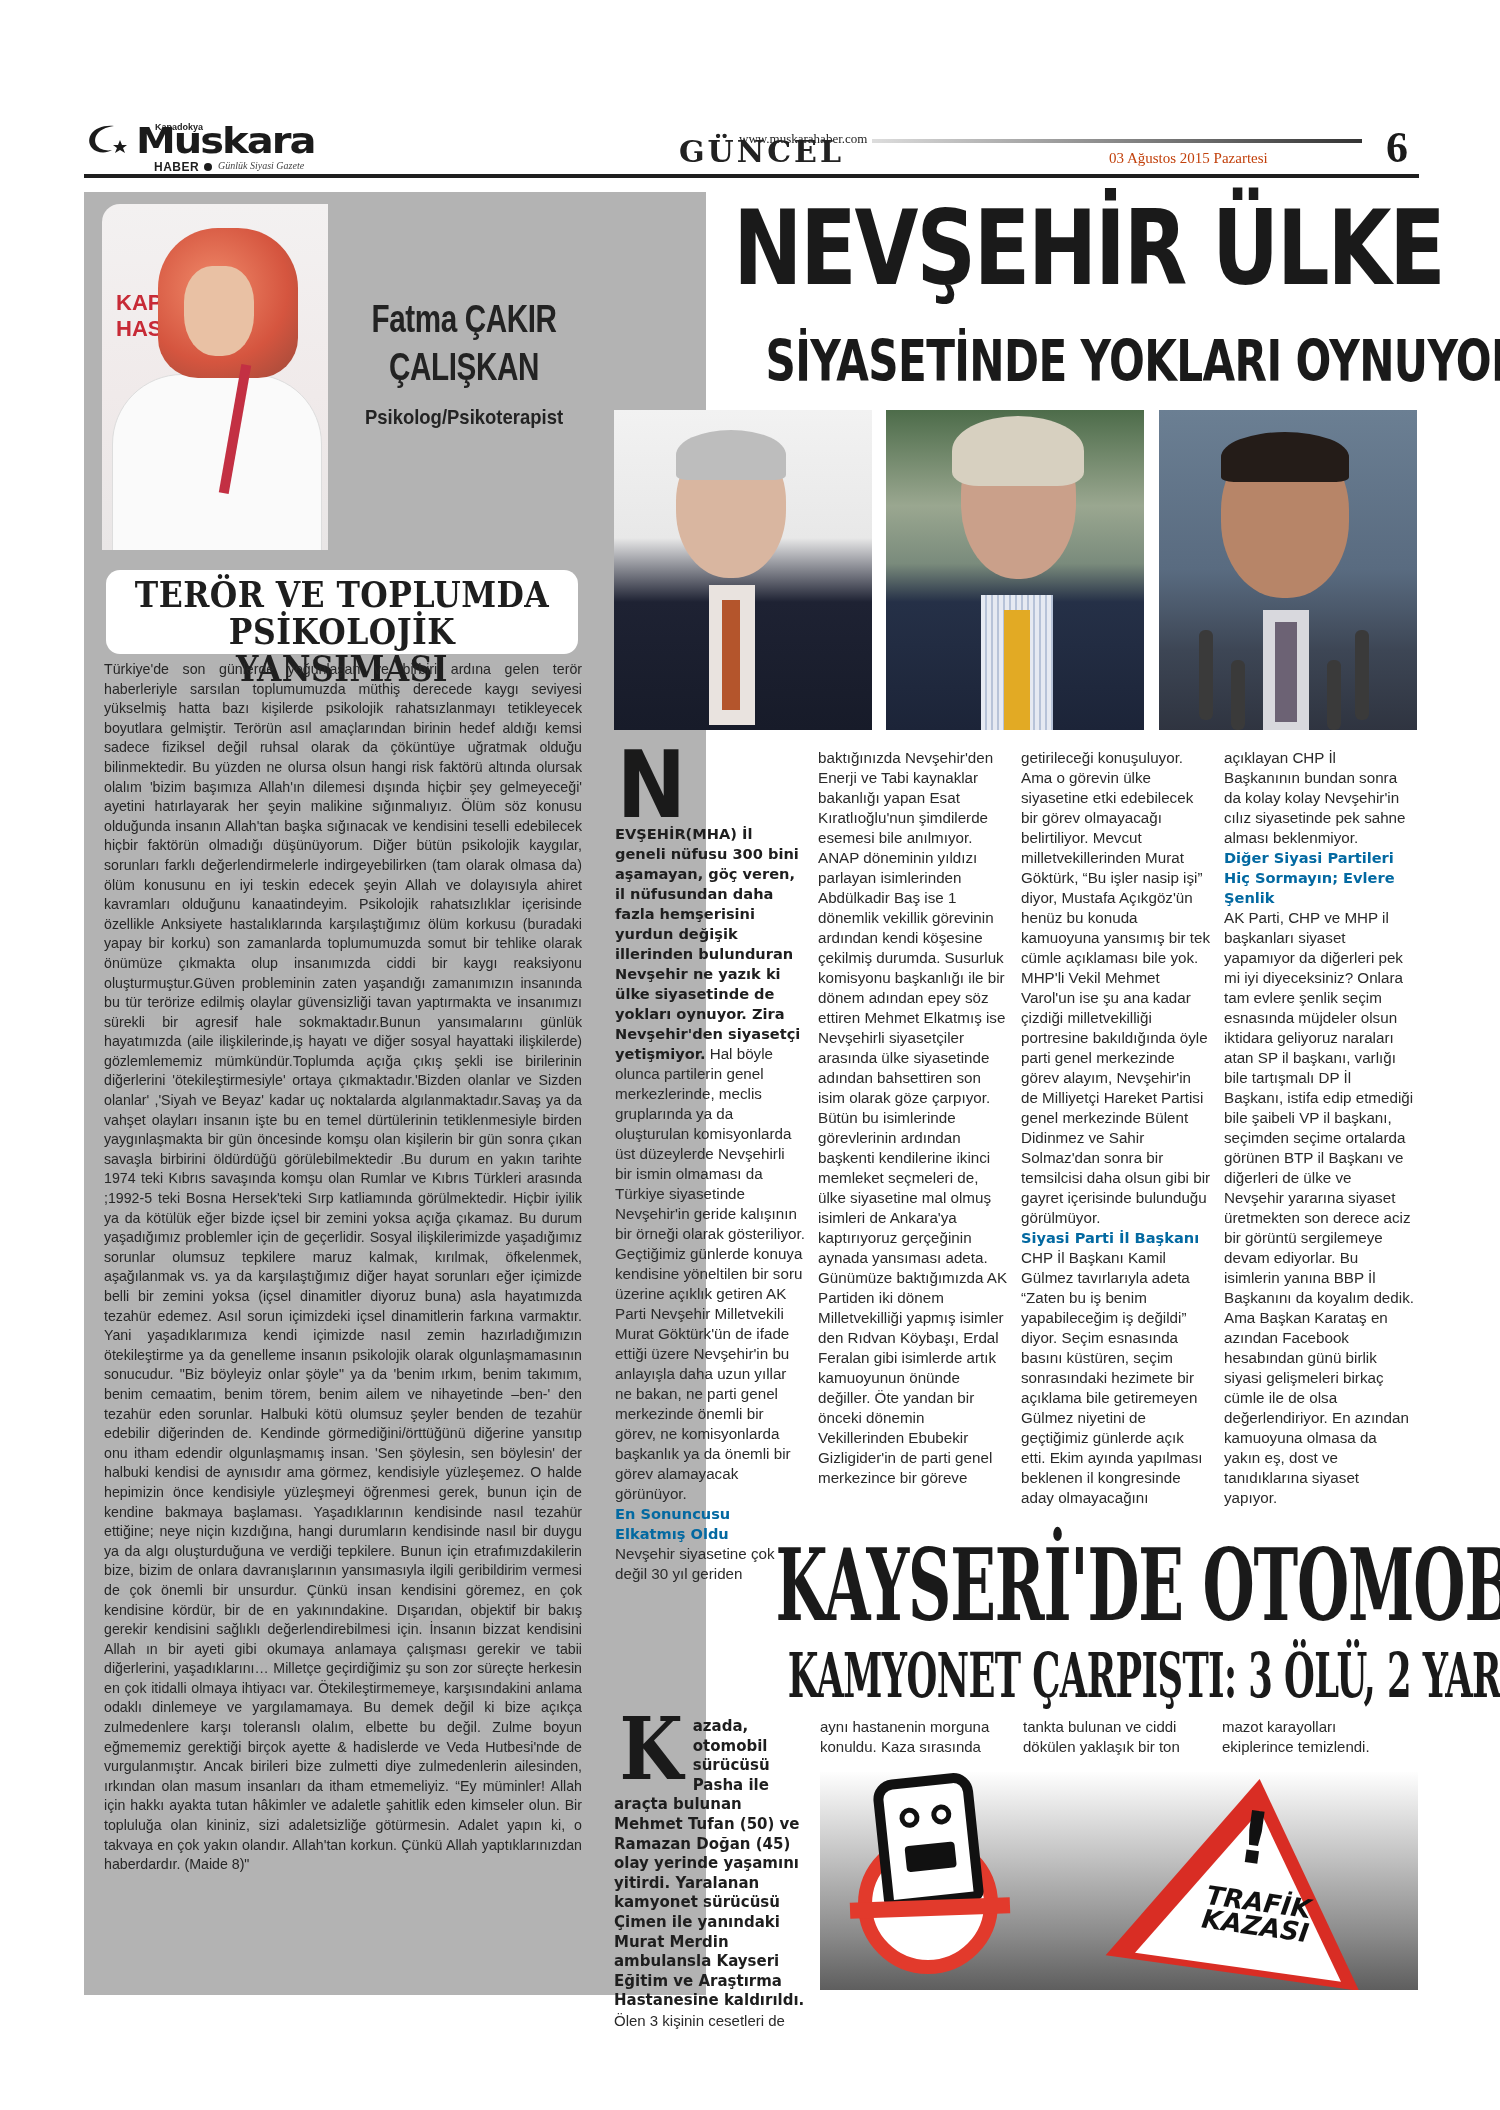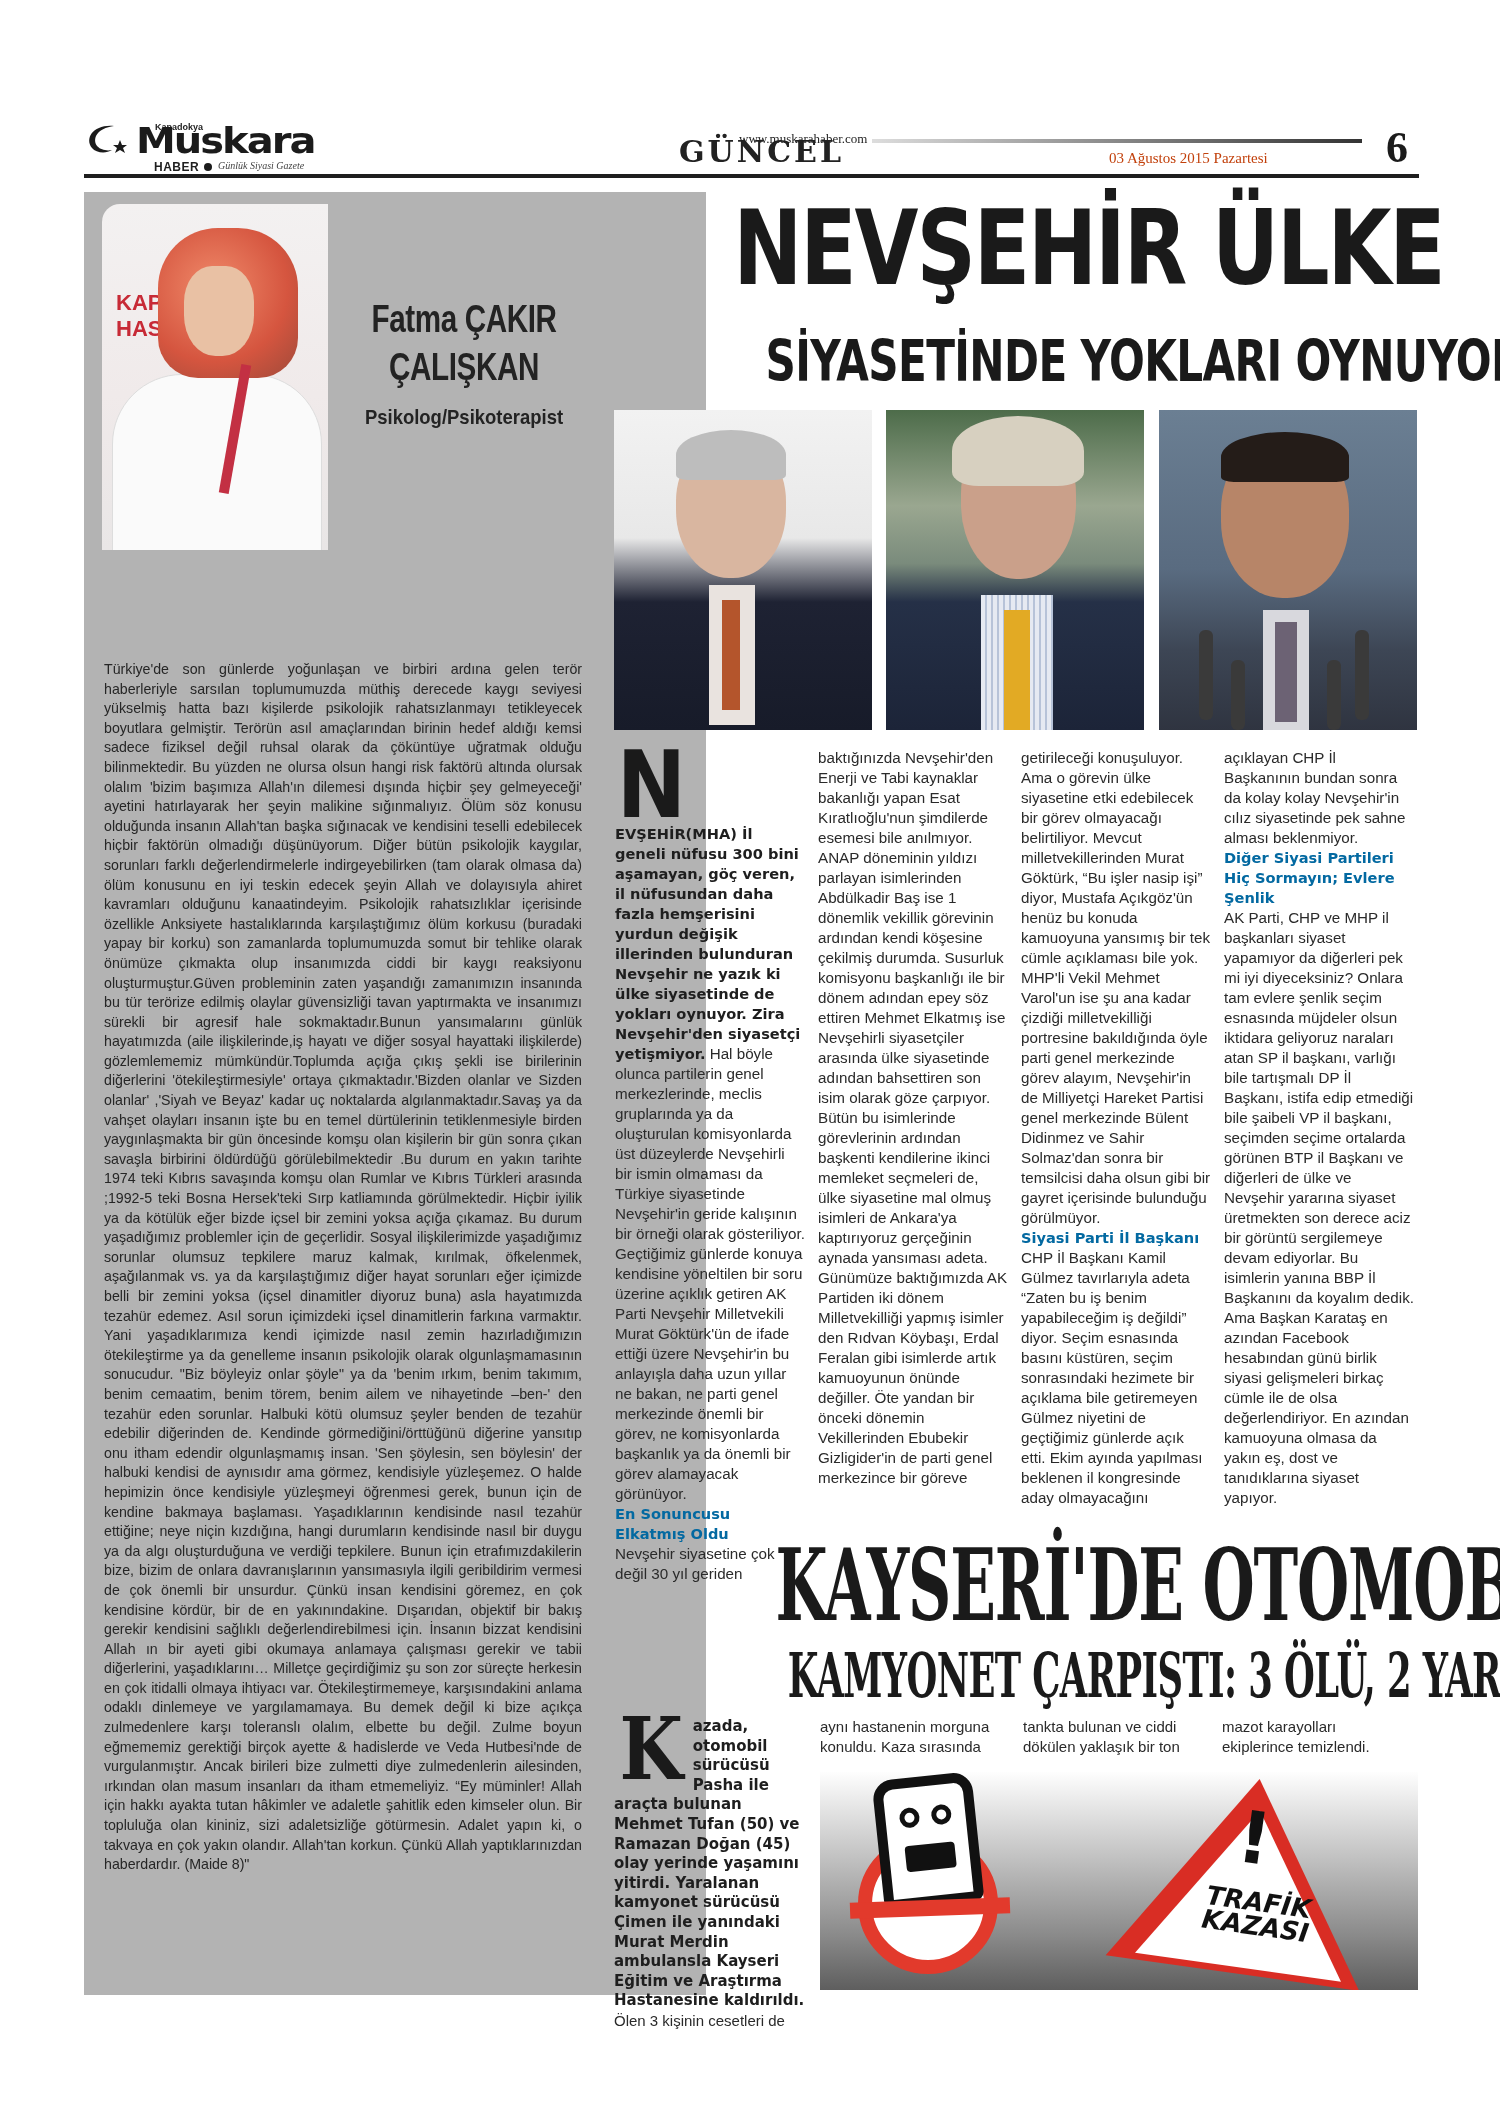--- a/index.html
+++ b/index.html
@@ -114,20 +114,26 @@
     <div class="photo-coat"></div>
     <div class="photo-scarf"></div>
     <div class="photo-face"></div>
     <div class="photo-ribbon"></div>
   </div>
   <div class="author-name">
     <div>Fatma ÇAKIR</div>
     <div>ÇALIŞKAN</div>
   </div>
   <div class="author-title">Psikolog/Psikoterapist</div>
+  <div class="col-headline-box">
+    <div class="col-headline">
+      <div>TERÖR VE TOPLUMDA</div>
+      <div>PSİKOLOJİK YANSIMASI</div>
+    </div>
+  </div>
   <p class="col-body">Türkiye'de son günlerde yoğunlaşan ve birbiri ardına gelen terör haberleriyle sarsılan toplumumuzda müthiş derecede kaygı seviyesi yükselmiş hatta bazı kişilerde psikolojik rahatsızlanmayı tetikleyecek boyutlara gelmiştir. Terörün asıl amaçlarından birinin hedef aldığı kemsi sadece fiziksel değil ruhsal olarak da çöküntüye uğratmak olduğu bilinmektedir. Bu yüzden ne olursa olsun hangi risk faktörü altında olursak olalım 'bizim başımıza Allah'ın dilemesi dışında hiçbir şey gelmeyeceği' ayetini hatırlayarak her şeyin malikine sığınmalıyız. Ölüm söz konusu olduğunda insanın Allah'tan başka sığınacak ve kendisini teselli edebilecek hiçbir faktörün olmadığı düşünüyorum. Diğer bütün psikolojik kaygılar, sorunları farklı değerlendirmelerle indirgeyebilirken (tam olarak olmasa da) ölüm konusunu en iyi teskin edecek şeyin Allah ve dolayısıyla ahiret kavramları olduğunu kanaatindeyim. Psikolojik rahatsızlıklar içerisinde özellikle Anksiyete hastalıklarında karşılaştığımız ölüm korkusu (buradaki yapay bir korku) son zamanlarda toplumumuzda somut bir tehlike olarak önümüze çıkmakta olup insanımızda ciddi bir kaygı reaksiyonu oluşturmuştur.Güven probleminin zaten yaşandığı zamanımızın insanında bu tür terörize edilmiş olaylar güvensizliği tavan yaptırmakta ve insanımızı sürekli bir agresif hale sokmaktadır.Bunun yansımalarını günlük hayatımızda (aile ilişkilerinde,iş hayatı ve diğer sosyal hayattaki ilişkilerde) gözlemlememiz mümkündür.Toplumda açığa çıkış şekli ise birilerinin diğerlerini 'ötekileştirmesiyle' ortaya çıkmaktadır.'Bizden olanlar ve Sizden olanlar' ,'Siyah ve Beyaz' kadar uç noktalarda algılanmaktadır.Savaş ya da vahşet olayları insanın işte bu en temel dürtülerinin tetiklenmesiyle birden yaygınlaşmakta bir gün öncesinde komşu olan kişilerin bir gün sonra çıkan savaşla birbirini öldürdüğü görülebilmektedir .Bu durum en yakın tarihte 1974 teki Kıbrıs savaşında komşu olan Rumlar ve Kıbrıs Türkleri arasında ;1992-5 teki Bosna Hersek'teki Sırp katliamında görülmektedir. Hiçbir iyilik ya da kötülük eğer bizde içsel bir zemini yoksa açığa çıkamaz. Bu durum yaşadığımız problemler için de geçerlidir. Sosyal ilişkilerimizde yaşadığımız sorunlar olumsuz tepkilere maruz kalmak, kırılmak, öfkelenmek, aşağılanmak vs. ya da karşılaştığımız diğer hayat sorunları eğer içimizde belli bir zemini yoksa (içsel dinamitler diyoruz buna) asla hayatımızda tezahür edemez. Asıl sorun içimizdeki içsel dinamitlerin farkına varmaktır. Yani yaşadıklarımıza kendi içimizde nasıl zemin hazırladığımızın ötekileştirme ya da genelleme insanın psikolojik olarak olgunlaşmamasının sonucudur. "Biz böyleyiz onlar şöyle" ya da 'benim ırkım, benim takımım, benim cemaatim, benim törem, benim ailem ve nihayetinde –ben-' den tezahür eden sorunlar. Halbuki kötü olumsuz şeyler benden de tezahür edebilir diğerinden de. Kendinde görmediğini/örttüğünü diğerine yansıtıp onu itham edendir olgunlaşmamış insan. 'Sen şöylesin, sen böylesin' der halbuki kendisi de aynısıdır ama görmez, kendisiyle yüzleşemez. O halde hepimizin önce kendisiyle yüzleşmeyi öğrenmesi gerek, bunun için de kendine bakmaya başlaması. Yaşadıklarının kendisinde nasıl tezahür ettiğine; neye niçin kızdığına, hangi durumların kendisinde nasıl bir duygu ya da algı oluşturduğuna ve verdiği tepkilere. Bunun için etrafımızdakilerin bize, bizim de onlara davranışlarının yansımasıyla ilgili geribildirim vermesi de çok önemli bir unsurdur. Çünkü insan kendisini göremez, en çok kendisine kördür, bir de en yakınındakine. Dışarıdan, objektif bir bakış gerekir kendisini sağlıklı değerlendirebilmesi için. İnsanın bizzat kendisini Allah ın bir ayeti gibi okumaya anlamaya çalışması gerekir ve tabii diğerlerini, yaşadıklarını… Milletçe geçirdiğimiz şu son zor süreçte herkesin en çok itidalli olmaya ihtiyacı var. Ötekileştirmemeye, karşısındakini anlama odaklı dinlemeye ve yargılamamaya. Bu demek değil ki bize açıkça zulmedenlere karşı toleranslı olalım, elbette bu değil. Zulme boyun eğmememiz gerektiği birçok ayette &amp; hadislerde ve Veda Hutbesi'nde de vurgulanmıştır. Ancak birileri bize zulmetti diye zulmedenlerin ailesinden, ırkından olan masum insanları da itham etmemeliyiz. “Ey müminler! Allah için hakkı ayakta tutan hâkimler ve adaletle şahitlik eden kimseler olun. Bir topluluğa olan kininiz, sizi adaletsizliğe götürmesin. Adalet yapın ki, o takvaya en çok yakın olandır. Allah'tan korkun. Çünkü Allah yaptıklarınızdan haberdardır. (Maide 8)"</p>
 </section>
 
 <h1 class="main-headline-1">NEVŞEHİR ÜLKE</h1>
 <h2 class="main-headline-2">SİYASETİNDE YOKLARI OYNUYOR</h2>
 
 <div class="photo photo-1">
   <div class="head" style="left:62px;top:28px;width:110px;height:140px;background:#d9b6a0;"></div>
   <div class="head" style="left:62px;top:20px;width:110px;height:50px;background:#bdbdbd;border-radius:50% 50% 10% 10%;"></div>
   <div class="shirt" style="left:95px;top:175px;width:46px;height:140px;background:#e9e3df;"></div>

